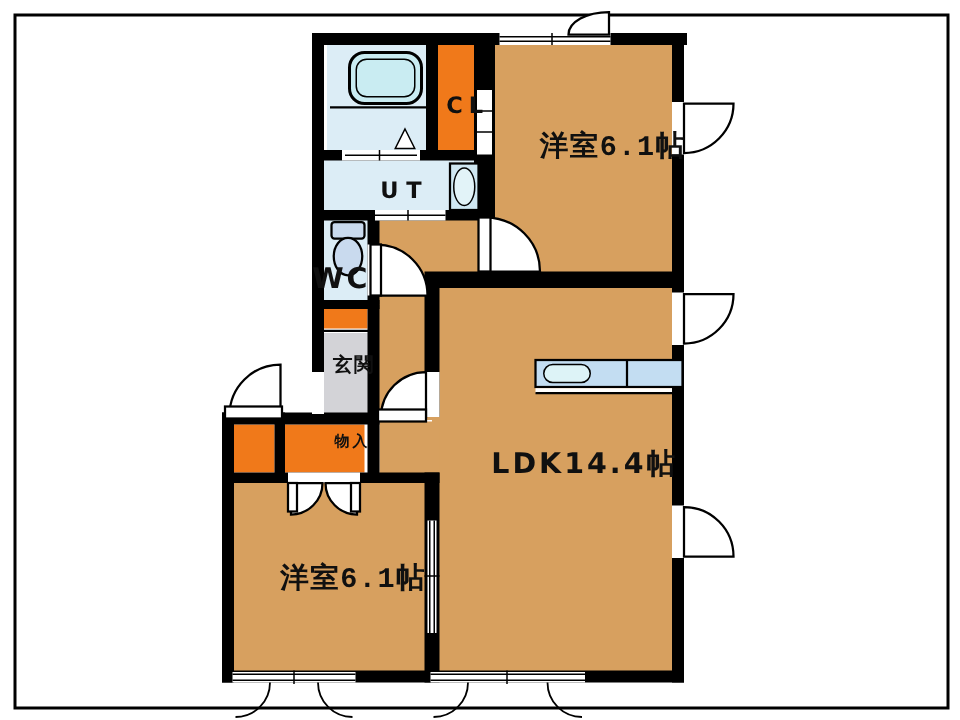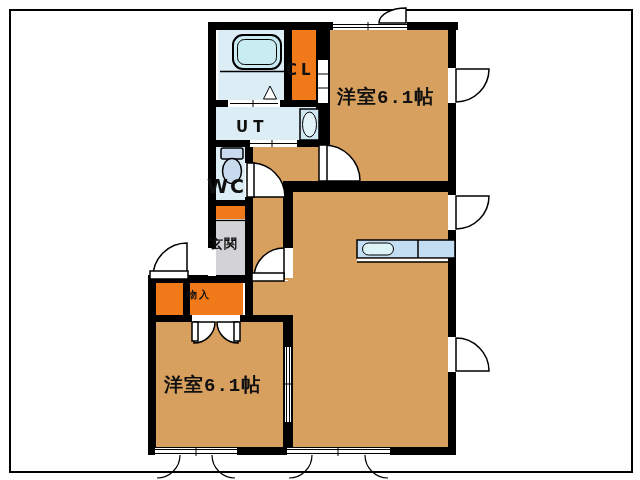--- a/index.html
+++ b/index.html
@@ -7,21 +7,21 @@
         font-family:"DejaVu Sans","Liberation Sans",sans-serif;}
   .frame{position:absolute;left:9px;top:9px;width:620px;height:460px;border:2px solid #000;}
   .floor{position:absolute;z-index:1;}
   .wall{position:absolute;background:var(--wall,#000);z-index:2;}
   .gap{position:absolute;background:#fff;z-index:3;}
   .tan{background:var(--room-tan,#d7a05f);}
   .orange{background:var(--storage-orange,#f07b1a);}
   .wet{background:var(--wet-blue,#dcedf6);}
   .gray{background:var(--genkan-gray,#d3d3d7);}
   svg.overlay{position:absolute;left:0;top:0;z-index:4;}
-  .lbl{position:absolute;z-index:5;font-weight:bold;color:#101010;text-align:left;
+  .lbl{position:absolute;z-index:5;font-weight:bold;color:#101010;text-align:right;
        white-space:nowrap;line-height:1;}
   .lbl-room{font-size:19px;letter-spacing:1px;font-family:Liberation Mono, monospace;}
   .lbl-ldk{font-size:19px;letter-spacing:2px;}
   .lbl-cl{font-size:15px;letter-spacing:4px;}
   .lbl-ut{font-size:15px;letter-spacing:5px;}
   .lbl-wc{font-size:19px;letter-spacing:2px;}
   .lbl-genkan{font-size:13px;letter-spacing:1px;}
   .lbl-mono{font-size:10px;letter-spacing:2px;}
 </style>
 </head>
@@ -126,18 +126,19 @@
       <rect x="357" y="240" width="98" height="18" fill="var(--counter-blue,#c3ddf2)" stroke="#000" stroke-width="1.5"></rect>
       <path d="M418,240 V258" stroke="#000" stroke-width="1.5"></path>
       <rect x="362.5" y="243" width="31" height="12" rx="6" fill="#ddf3f7" stroke="#000" stroke-width="1"></rect>
       <rect x="357" y="258.8" width="91" height="3" fill="#fff"></rect>
       <path d="M357,262 H448" stroke="#000" stroke-width="1.5"></path>
     </g>
   </svg>
 
   <div class="lbl lbl-room" style="left:337px;top:89px;width:120px;">洋室6.1帖</div>
   <div class="lbl lbl-room" style="left:164px;top:377px;width:120px;">洋室6.1帖</div>
+  <div class="lbl lbl-ldk" style="left:312px;top:300px;width:140px;">LDK14.4帖</div>
   <div class="lbl lbl-cl" style="left:286px;top:63px;width:40px;">CL</div>
   <div class="lbl lbl-ut" style="left:236px;top:120px;width:50px;">UT</div>
   <div class="lbl lbl-wc" style="left:207px;top:177px;width:40px;">WC</div>
   <div class="lbl lbl-genkan" style="left:210px;top:237px;width:40px;">玄関</div>
   <div class="lbl lbl-mono" style="left:187px;top:290px;width:60px;">物入</div>
 </div>
 
 </body></html>

